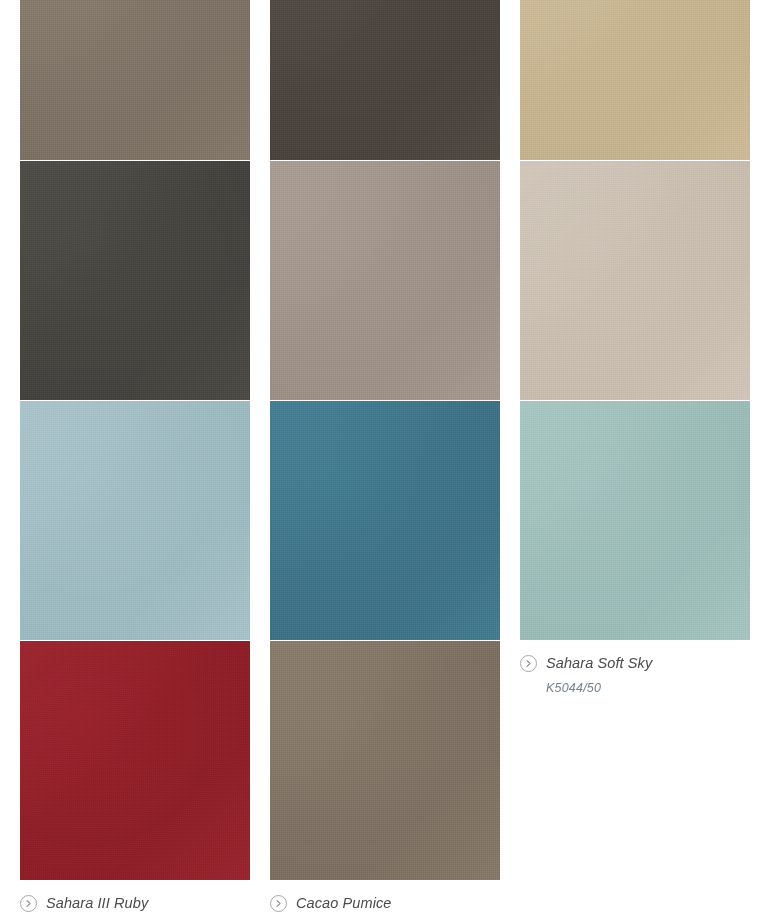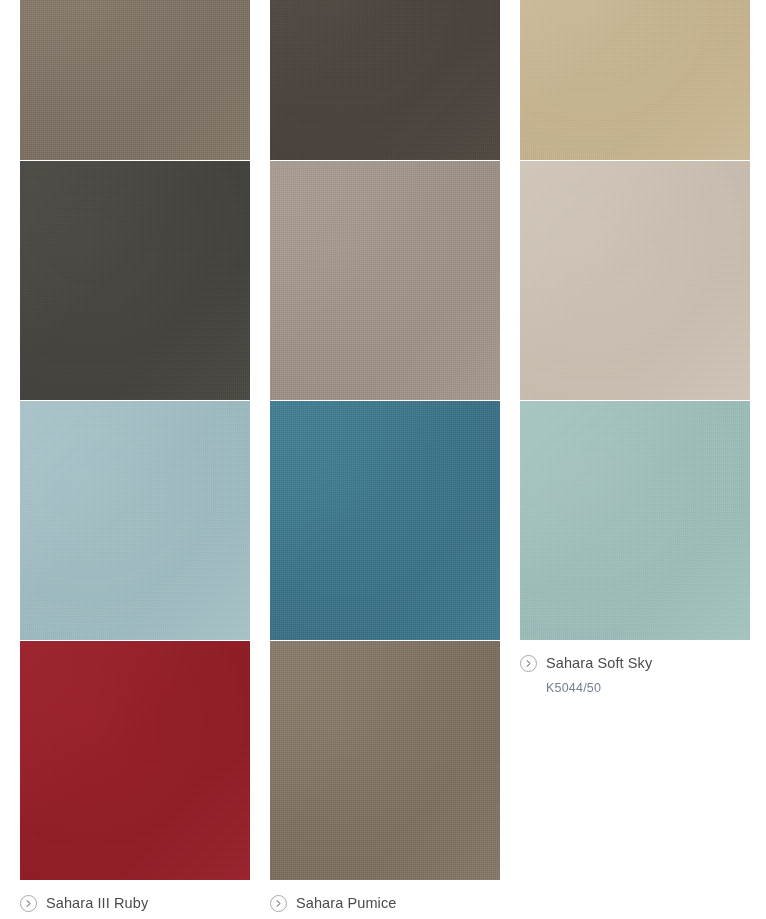--- a/index.html
+++ b/index.html
@@ -13,20 +13,21 @@
     overflow: hidden;
   }
 
   #product-grid {
     position: relative;
     width: 766px;
     height: 919px;
     background: #ffffff;
     padding: 0;
     overflow: hidden;
+    font-style: italic;
   }
 
   .grid-inner {
     display: grid;
     grid-template-columns: 230px 230px 230px;
     column-gap: 20px;
     row-gap: 0px;
     padding-left: 20px;
     
     margin-top: -79px;
@@ -249,19 +250,19 @@
       </div>
       <div class="product-card">
         <div class="swatch" style="background: linear-gradient(135deg, rgb(136, 123, 108) 0%, rgb(126, 113, 99) 45%, rgb(126, 113, 99) 70%, rgb(136, 123, 108) 100%);"></div>
         <div class="card-meta">
           <div class="title-row">
             <span class="chevron-circle">
               <svg width="9" height="9" viewBox="0 0 9 9" aria-hidden="true">
                 <path d="M3 1.6 L6 4.5 L3 7.4" fill="none" stroke="#8d8d8d" stroke-width="1.1" stroke-linecap="round" stroke-linejoin="round"></path>
               </svg>
             </span>
-            <span class="product-title">Sahara Pumice</span>
+            <span class="product-title">Cacao Pumice</span>
           </div>
           <div class="product-code"></div>
         </div>
       </div>
     </div>
 </div>
 
 </body></html>

